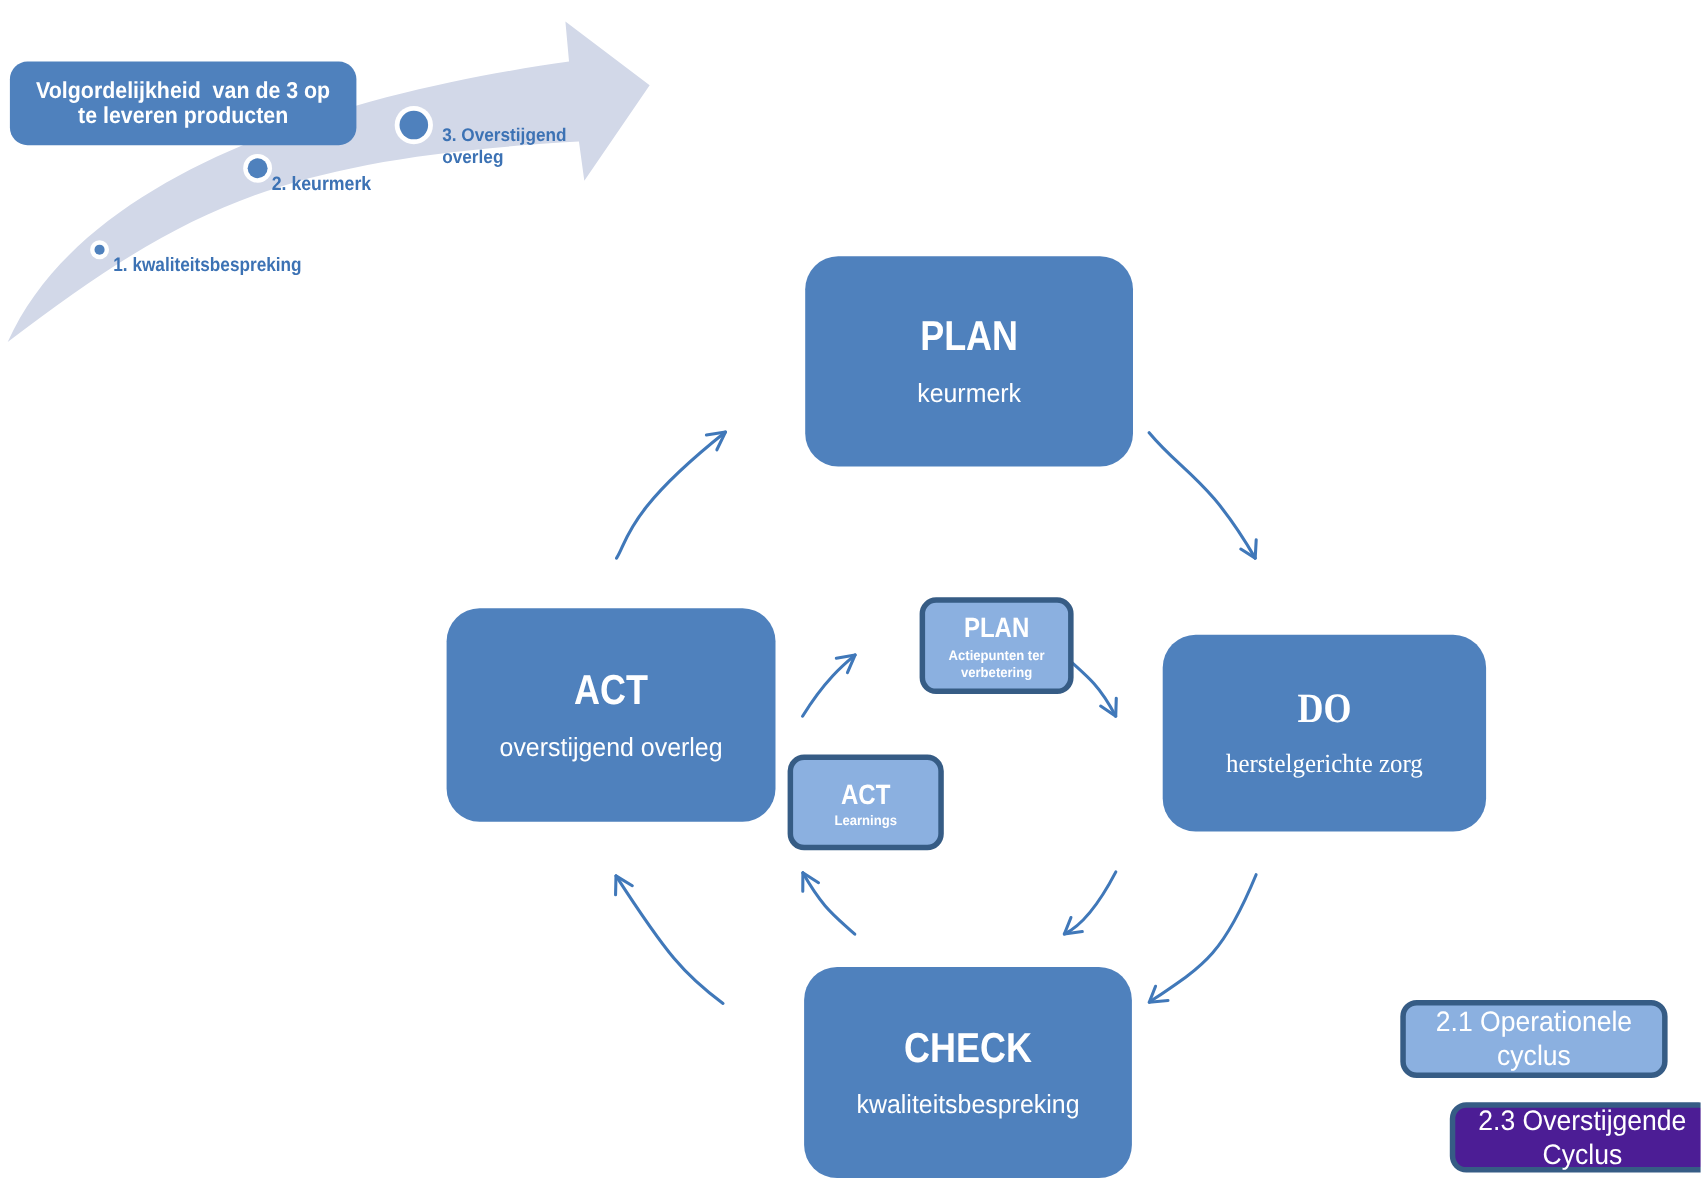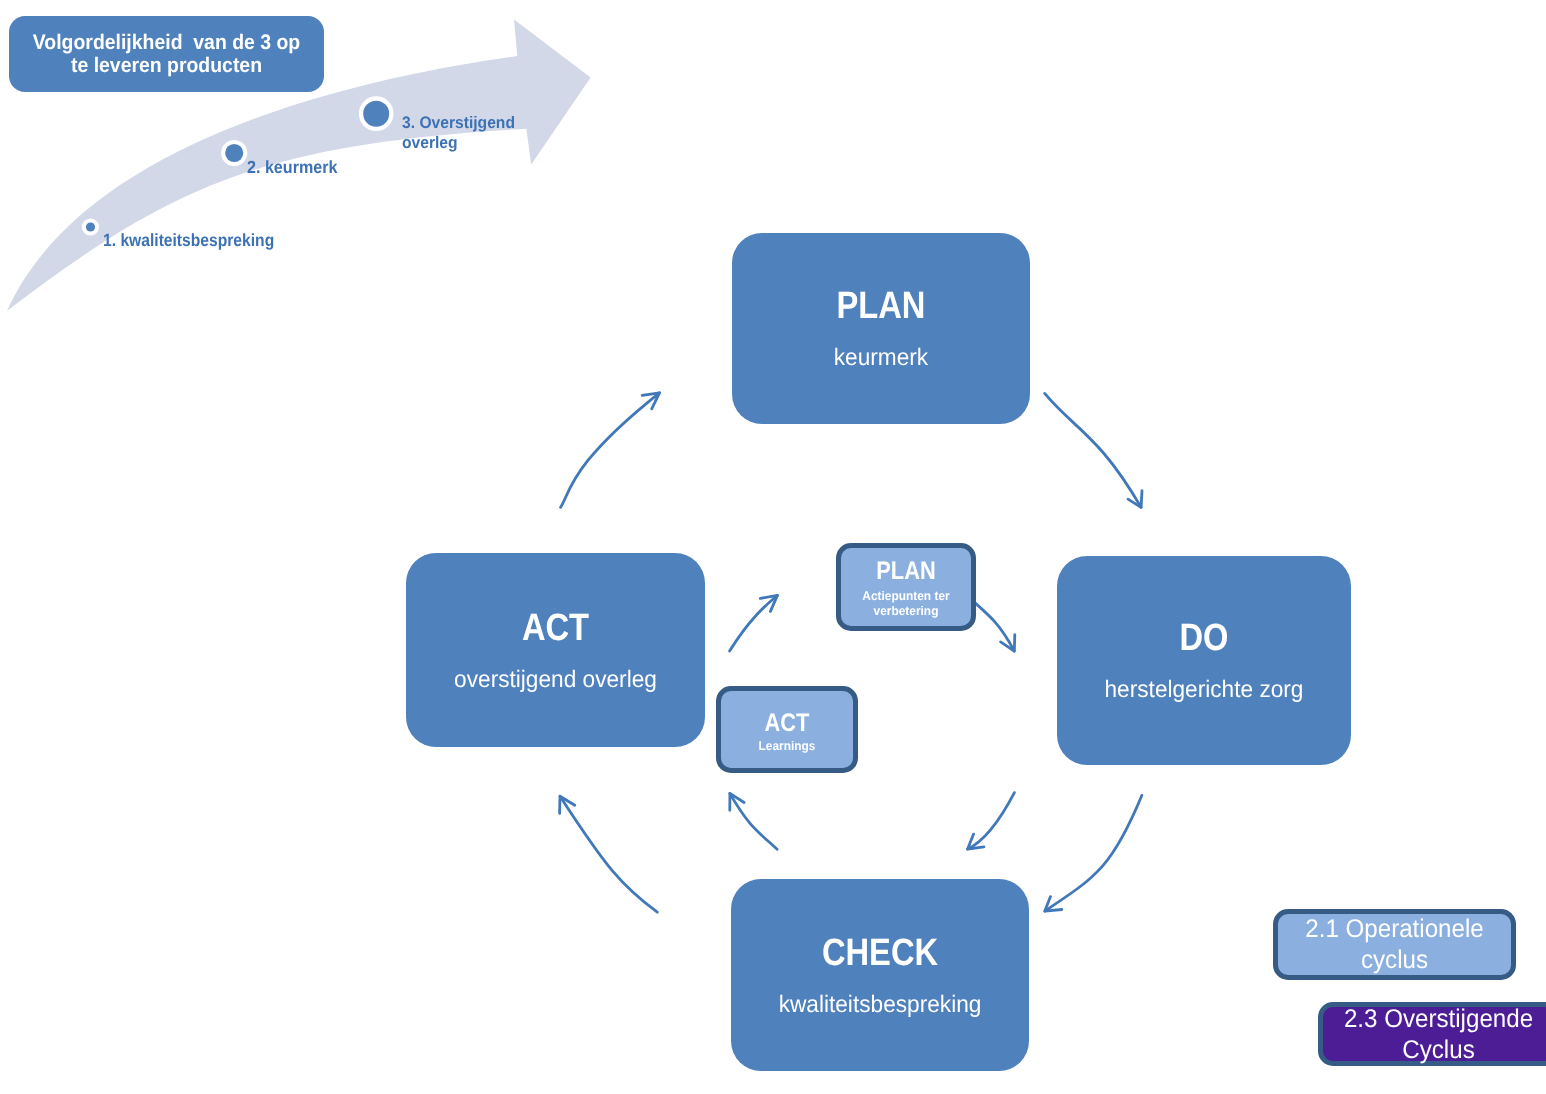--- a/index.html
+++ b/index.html
@@ -25,21 +25,21 @@
   .mini .t2{position:absolute;left:0;right:0;font-weight:bold;
             font-size:12.6px;line-height:14.9px;transform:scaleX(0.945);}
   .legend{border:5px solid #365C85;border-radius:15px;display:block;}
   .legend span{position:absolute;left:0;right:0;
                font-size:25.6px;line-height:31px;transform:scaleX(0.943);}
   .legend.l1{background:#8BB0E0;}
   .legend.l2{background:#4c1d95;}
   .titlebox{position:absolute;background:#4F81BD;border-radius:16px;color:#fff;
             display:flex;align-items:center;justify-content:center;text-align:center;
             font-family:"Liberation Sans",sans-serif;white-space:pre;
-            font-weight:bold;line-height:23px;box-sizing:border-box;}
+            font-weight:bold;line-height:23px;box-sizing:border-box;margin-top:40px;}
   .steplbl{position:absolute;color:#3C72B4;font-weight:bold;line-height:1.26;
            font-family:"Liberation Sans",sans-serif;white-space:pre;}
 </style>
 </head>
 <body>
 
 <div id="stage">
 
   <svg class="layer" viewBox="0 0 1546 1094">
     <path d="M7,311
@@ -101,21 +101,21 @@
   <div class="steplbl" style="left:246.8px;top:156px;font-size:17.6px;line-height:22px;
               transform:scaleX(0.915);transform-origin:left top;">2. keurmerk</div>
   <div class="steplbl" style="left:402.4px;top:113px;font-size:16.7px;line-height:19.5px;
               transform:scaleX(0.937);transform-origin:left top;">3. Overstijgend
 overleg</div>
 
   <div class="node big" style="left:703px;top:233px;width:298px;height:191px;">
     <span class="t1">PLAN</span>
     <span class="t2">keurmerk</span>
   </div>
-  <div class="node big" style="left:1028px;top:556px;width:294px;height:209px;">
+  <div class="node big" style="left:1028px;top:577px;width:294px;height:179px;font-family:Liberation Serif, serif;">
     <span class="t1">DO</span>
     <span class="t2">herstelgerichte zorg</span>
   </div>
   <div class="node big" style="left:702px;top:879px;width:298px;height:192px;">
     <span class="t1">CHECK</span>
     <span class="t2">kwaliteitsbespreking</span>
   </div>
   <div class="node big" style="left:377px;top:553px;width:299px;height:194px;">
     <span class="t1">ACT</span>
     <span class="t2">overstijgend overleg</span>

